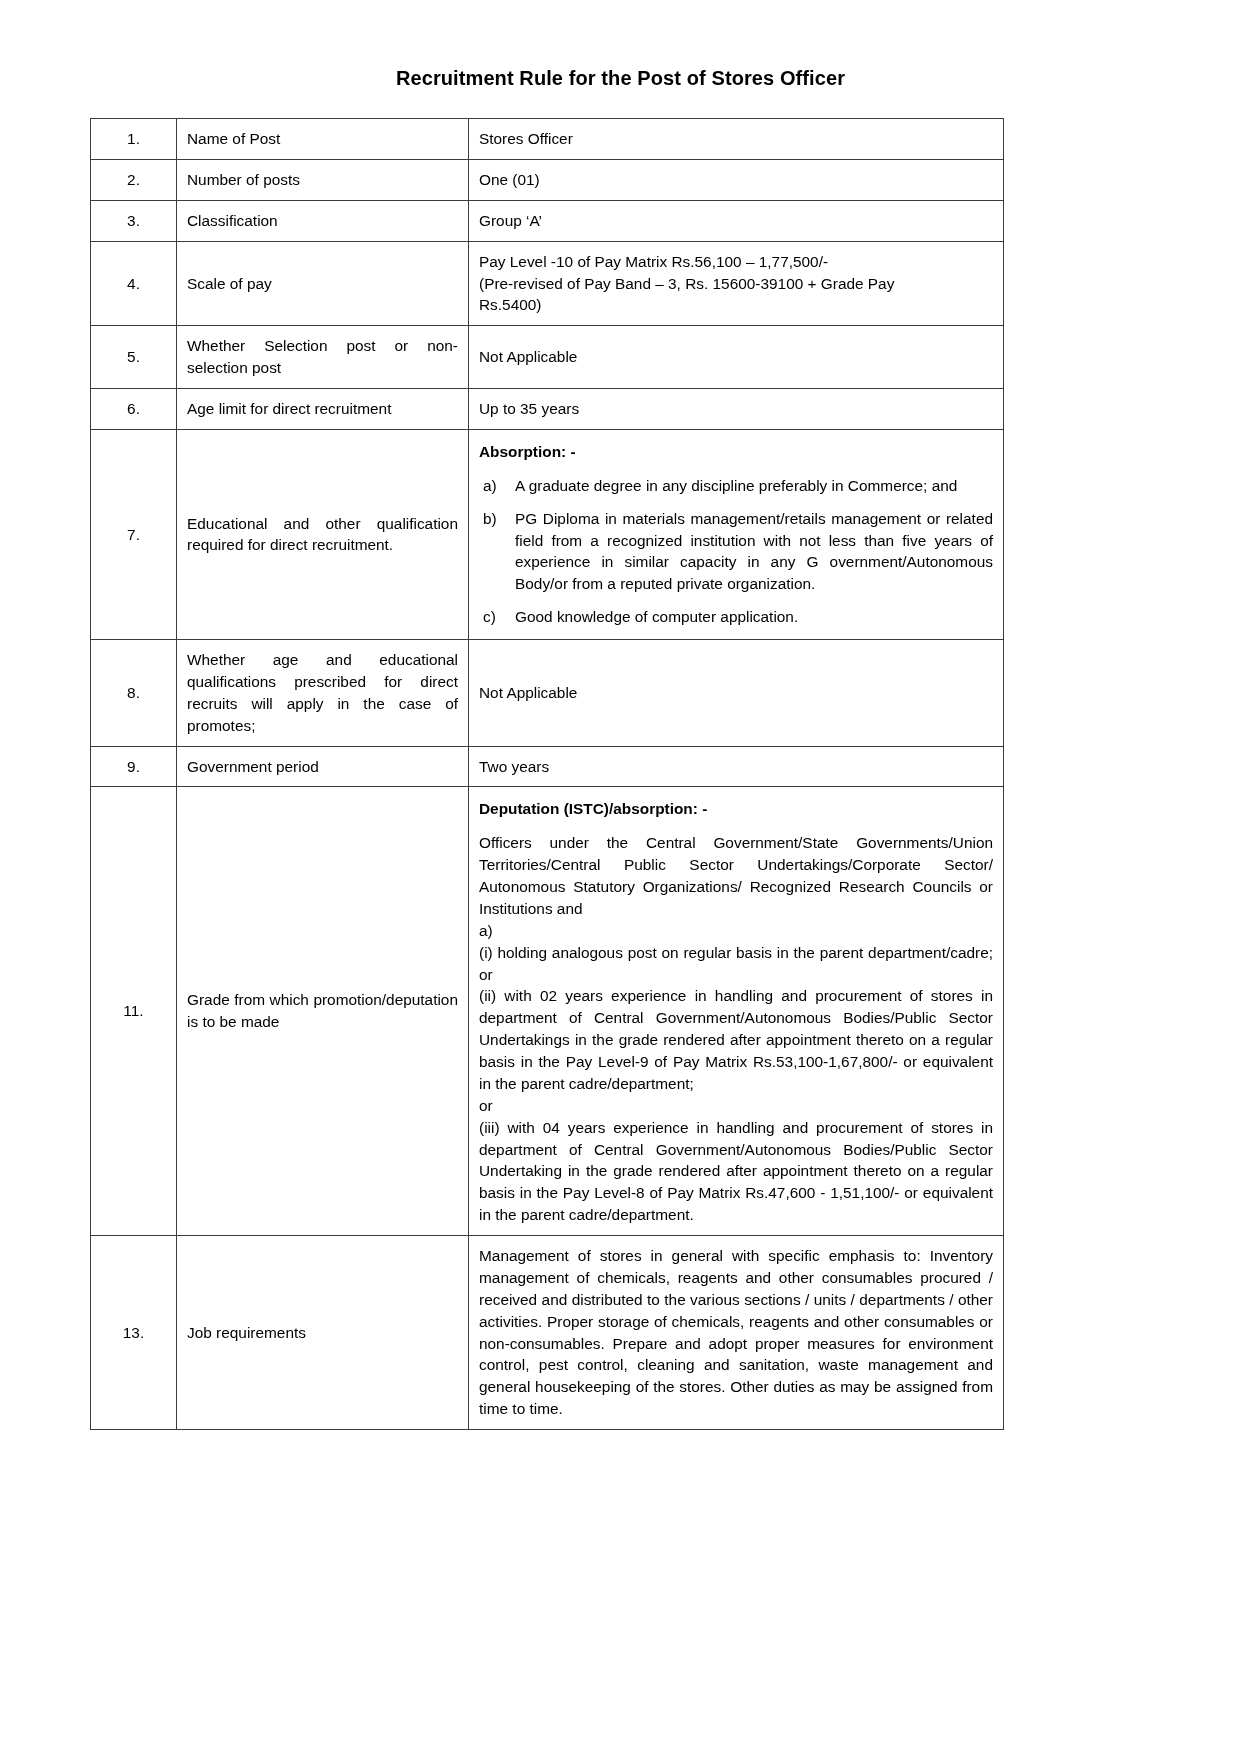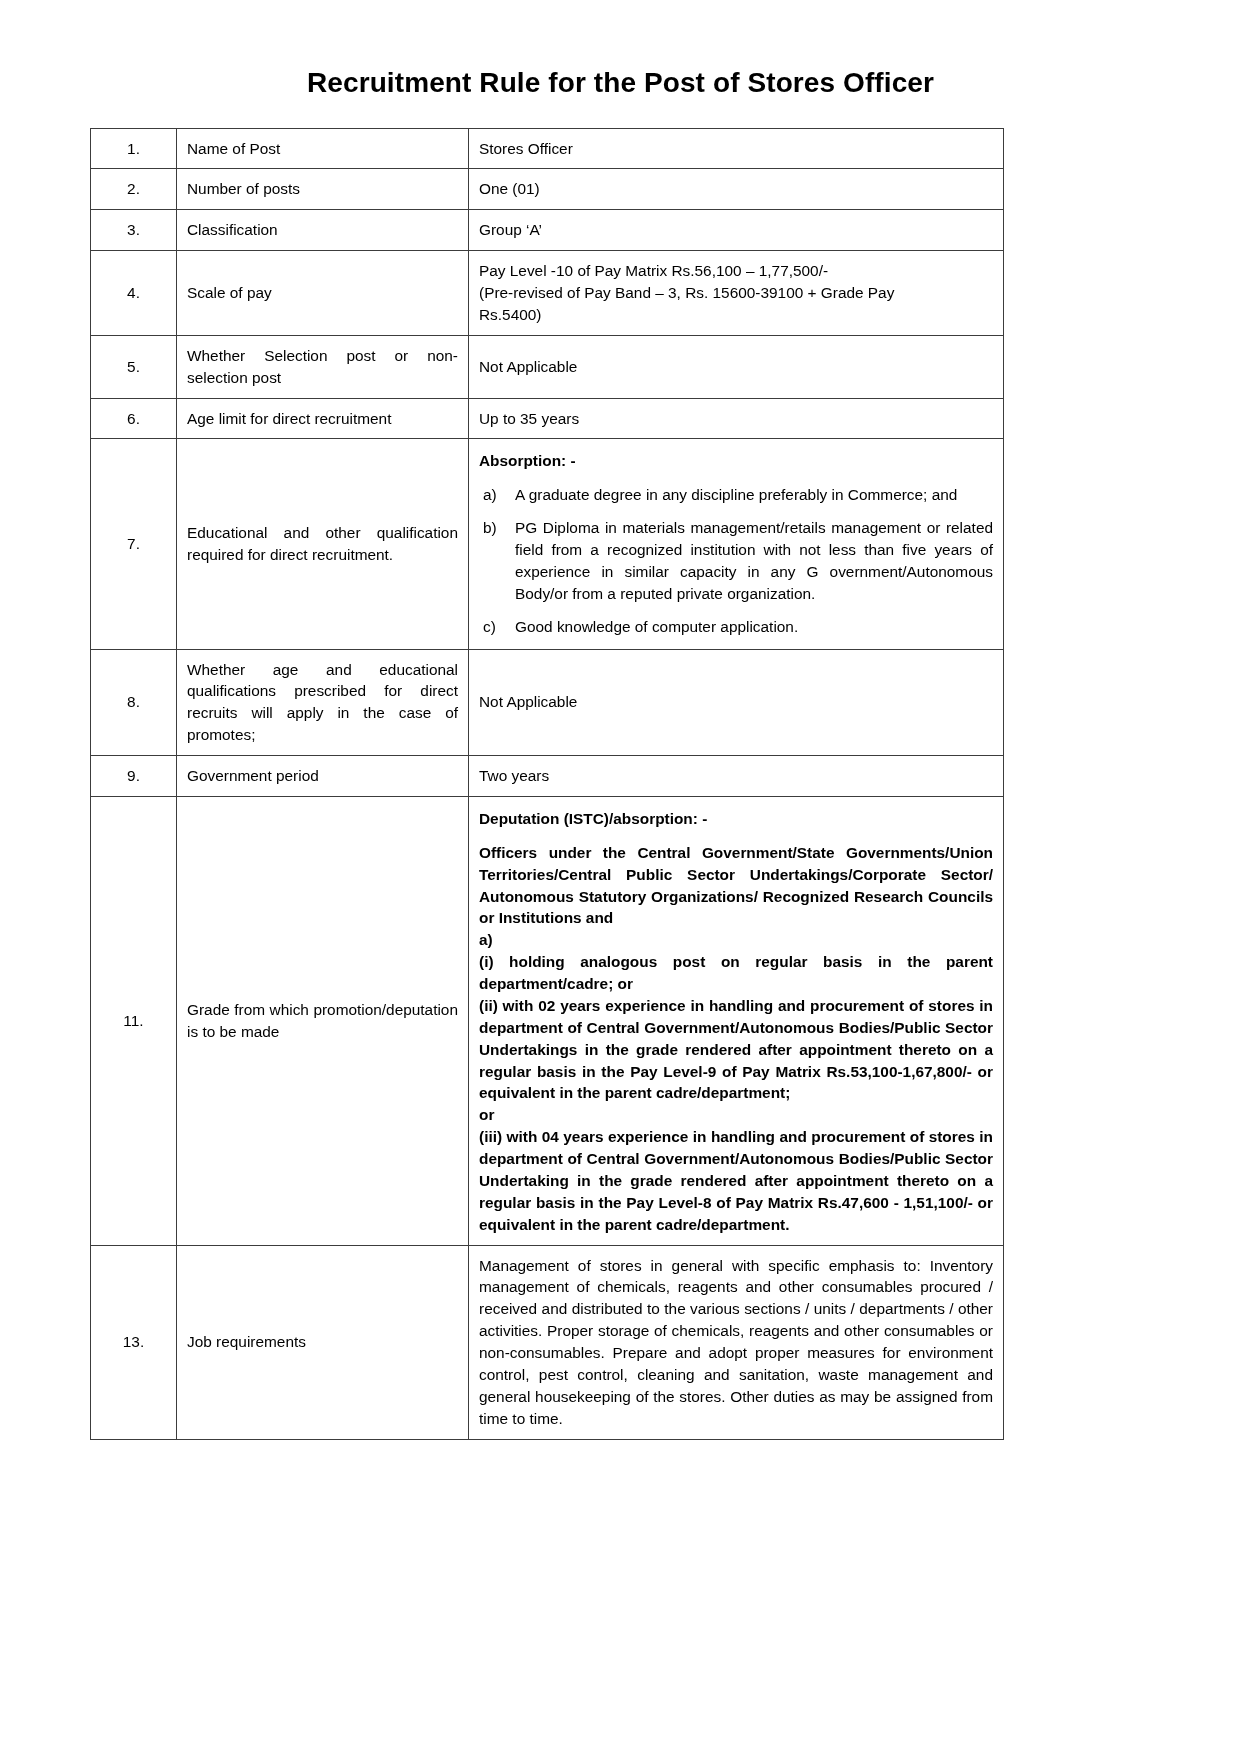--- a/index.html
+++ b/index.html
@@ -17,21 +17,21 @@
   .page {
     width: 1241px;
     min-height: 1755px;
     box-sizing: border-box;
     padding: 56px 90px 40px 90px;
     position: relative;
     background: #fff;
   }
   .doc-title {
     text-align: center;
-    font-size: 28px;
+    font-size: 20px;
     font-weight: bold;
     letter-spacing: 0.1px;
     margin: 10px 0 28px 0;
     line-height: 1.2;
   }
   table.rr-table {
     width: 913px;
     border-collapse: collapse;
     table-layout: fixed;
     margin: 0;
@@ -75,21 +75,20 @@
 
   .hdr-bold {
     font-weight: bold;
     margin: 2px 0 12px 0;
     text-align: left;
   }
   .para {
     margin: 0 0 0 0;
     text-align: justify;
     text-align-last: left;
-    font-weight: bold;
   }
   .para + .para { margin-top: 0; }
 
   ol.alpha {
     list-style: none;
     margin: 0;
     padding: 0;
   }
   ol.alpha > li {
     position: relative;

